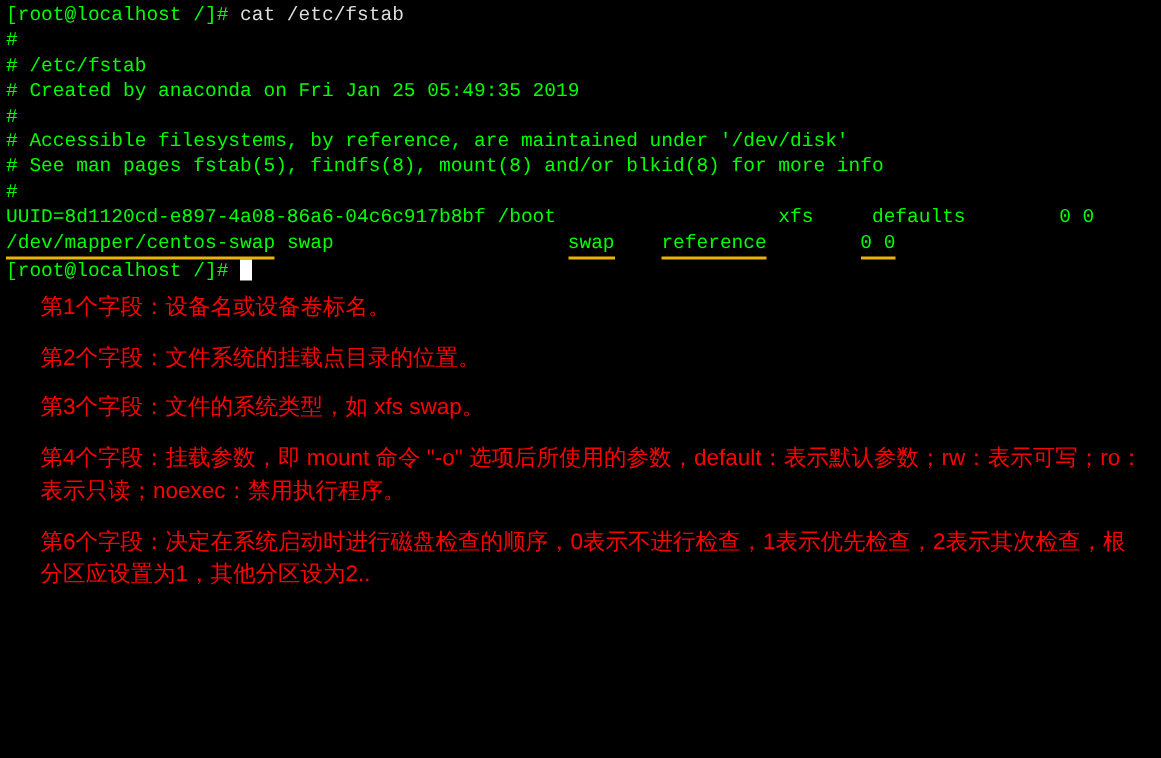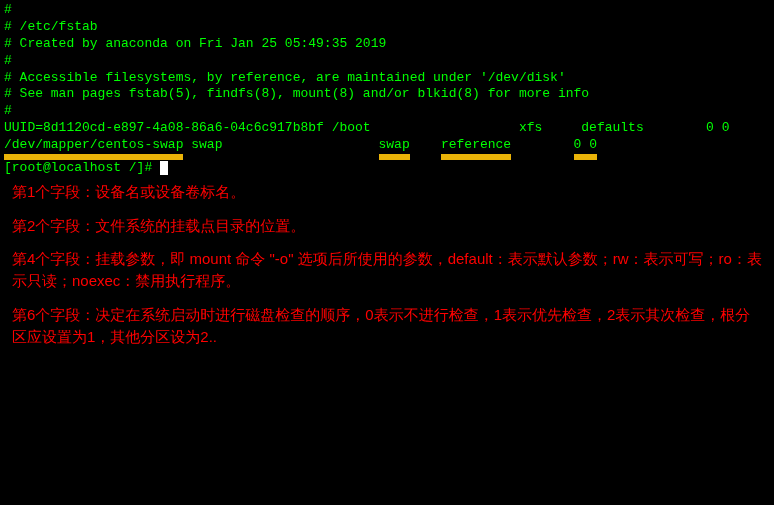--- a/index.html
+++ b/index.html
@@ -17,48 +17,50 @@
     .green { color: #00ff00; }
     .white { color: #dddddd; }
     .cursor {
       display: inline-block;
       width: 8px;
       height: 14px;
       background: #ffffff;
       vertical-align: middle;
     }
     .underline-red {
-      border-bottom: 6px solid #eab308;
+      border-bottom: 2px solid #eab308;
     }
     .underline-wrap { display: inline-block; }
     .note-block {
       color: #ff0000;
       font-family: sans-serif, 'SimSun', 'Microsoft YaHei';
       font-size: 15px;
       line-height: 1.45;
       padding: 4px 8px 0 8px;
     }
-    .note-para { margin-bottom: 12px; }
+    .note-para { margin-bottom: 12px; margin-left: 15px; }
     .note-para:last-child { margin-bottom: 0; }
   </style>
 </head>
 <body>
 
 <div>
+  <div class="line"><span class="green">[root@localhost /]# </span><span class="white">cat /etc/fstab</span></div>
   <div class="line green"></div>
   <div class="line green">#</div>
   <div class="line green"># /etc/fstab</div>
   <div class="line green"># Created by anaconda on Fri Jan 25 05:49:35 2019</div>
   <div class="line green">#</div>
   <div class="line green"># Accessible filesystems, by reference, are maintained under '/dev/disk'</div>
   <div class="line green"># See man pages fstab(5), findfs(8), mount(8) and/or blkid(8) for more info</div>
   <div class="line green">#</div>
   <div class="line green">UUID=8d1120cd-e897-4a08-86a6-04c6c917b8bf /boot                   xfs     defaults        0 0</div>
   <div class="line green"><span class="underline-wrap underline-red">/dev/mapper/centos-swap</span> <span>swap</span>                    <span class="underline-wrap underline-red">swap</span>    <span class="underline-wrap underline-red">reference</span>        <span class="underline-wrap underline-red">0 0</span></div>
   <div class="line"><span class="green">[root@localhost /]# </span><span class="cursor"></span></div>
 </div>
 
 <div class="note-block">
   <div class="note-para">第1个字段：设备名或设备卷标名。</div>
   <div class="note-para">第2个字段：文件系统的挂载点目录的位置。</div>
+  <div class="note-para">第3个字段：文件的系统类型，如 xfs  swap。</div>
   <div class="note-para">第4个字段：挂载参数，即 mount 命令 "-o" 选项后所使用的参数，default：表示默认参数；rw：表示可写；ro：表示只读；noexec：禁用执行程序。</div>
   <div class="note-para">第6个字段：决定在系统启动时进行磁盘检查的顺序，0表示不进行检查，1表示优先检查，2表示其次检查，根分区应设置为1，其他分区设为2..</div>
 </div>
 
 </body></html>

